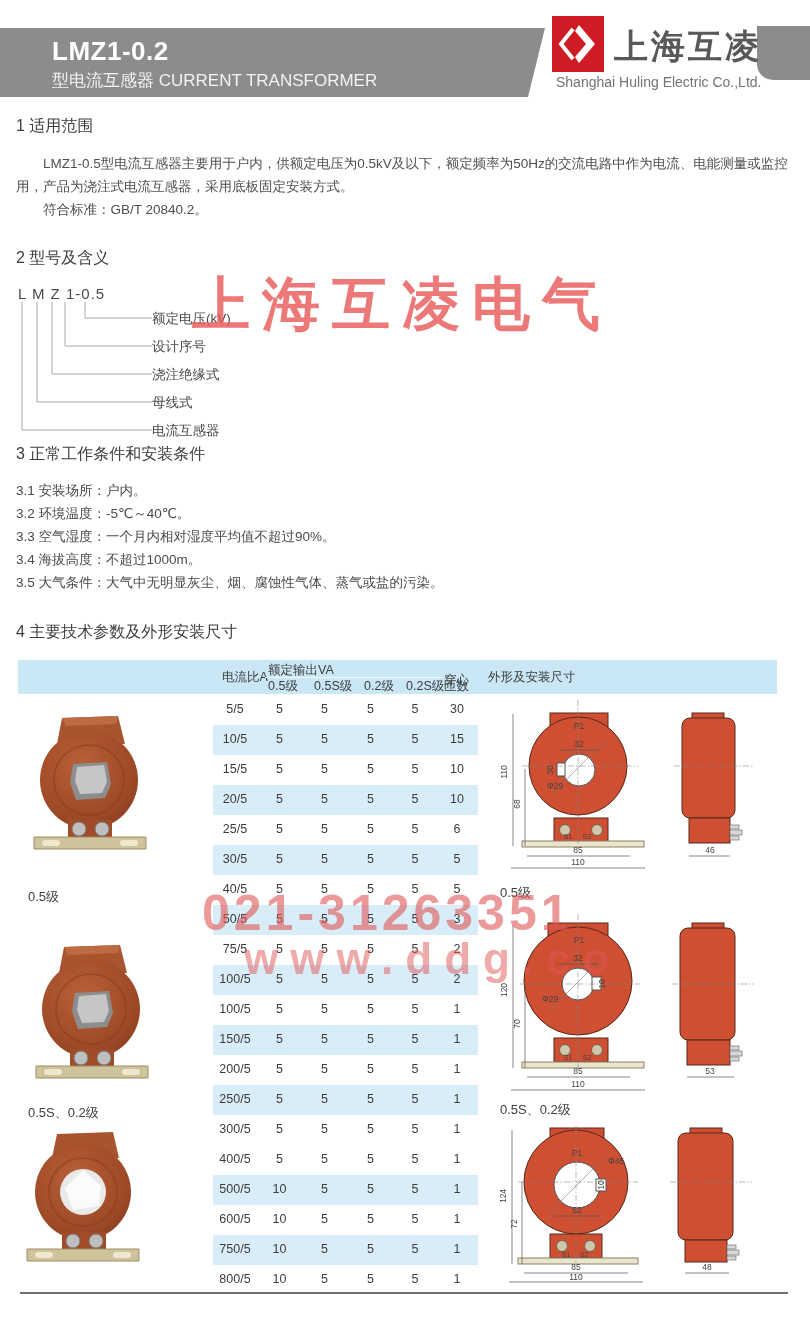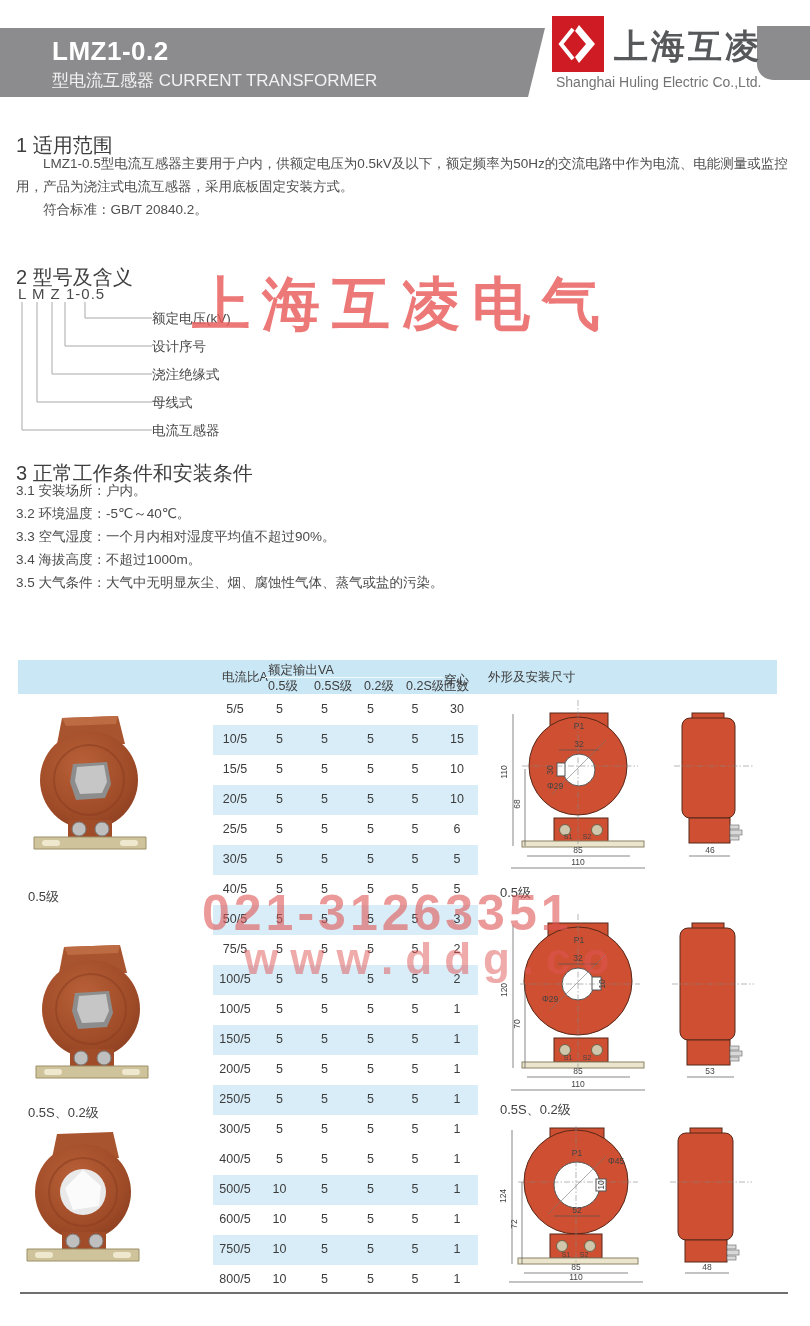--- a/index.html
+++ b/index.html
@@ -10,21 +10,21 @@
   .hdr-bar{left:0;top:28px;width:545px;height:69px;background:#8c8c8e;
            clip-path:polygon(0 0,545px 0,528px 100%,0 100%);}
   .hdr-corner{left:757px;top:26px;width:53px;height:54px;background:#8c8c8e;
               border-bottom-left-radius:16px;}
   .hdr-title{left:52px;top:36px;font-size:26px;font-weight:bold;color:#fff;letter-spacing:.5px;}
   .hdr-sub{left:52px;top:69px;font-size:17px;color:#f2f2f2;}
   .logo-box{left:552px;top:16px;width:52px;height:56px;}
   .logo-cn{left:614px;top:24px;font-size:34px;font-weight:bold;color:#57585a;letter-spacing:3px;}
   .logo-en{left:556px;top:74px;font-size:14px;color:#737373;}
   
-  .h1{font-size:20px;color:#3e3e3e;margin-top:16px;}
+  .h1{font-size:16px;color:#3e3e3e;}
   .body-txt{font-size:13.5px;line-height:23px;color:#4f4f4f;}
   .sec1-p1{left:16px;top:152px;width:776px;text-indent:2em;}
   .sec1-p2{left:16px;top:198px;width:776px;text-indent:2em;}
   .sec2-model{left:18px;top:285px;font-size:15px;color:#4a4a4a;letter-spacing:1px;}
   .m-label{left:152px;width:240px;font-size:13.5px;color:#4a4a4a;}
   .sec3-item{left:16px;width:780px;font-size:13.5px;color:#4a4a4a;}
   
   .wm{pointer-events:none;z-index:6;font-weight:bold;white-space:nowrap;}
   .wm-cn{left:192px;top:266px;font-size:58px;letter-spacing:12px;color:rgba(233,90,90,.82);}
   .wm-phone{left:202px;top:884px;font-size:50px;letter-spacing:4px;color:rgba(224,85,85,.6);}
@@ -84,20 +84,21 @@
   <div class="abs m-label" style="top:422px;">电流互感器</div>
   <div class="abs wm wm-cn">上海互凌电气</div>
 
   <div class="abs h1" style="left:16px;top:444px;">3 正常工作条件和安装条件</div>
   <div class="abs sec3-item" style="top:482px;">3.1 安装场所：户内。</div>
   <div class="abs sec3-item" style="top:505px;">3.2 环境温度：-5℃～40℃。</div>
   <div class="abs sec3-item" style="top:528px;">3.3 空气湿度：一个月内相对湿度平均值不超过90%。</div>
   <div class="abs sec3-item" style="top:551px;">3.4 海拔高度：不超过1000m。</div>
   <div class="abs sec3-item" style="top:574px;">3.5 大气条件：大气中无明显灰尘、烟、腐蚀性气体、蒸气或盐的污染。</div>
 
+  <div class="abs h1" style="left:16px;top:622px;">4 主要技术参数及外形安装尺寸</div>
 
   <div class="abs thead">
     <div class="th" style="left:204px;top:0;line-height:34px;">电流比A</div>
     <div class="th" style="left:250px;top:2px;">额定输出VA</div>
     <div class="group-rule"></div>
     <div class="th" style="left:250px;top:18px;">0.5级</div>
     <div class="th" style="left:296px;top:18px;">0.5S级</div>
     <div class="th" style="left:346px;top:18px;">0.2级</div>
     <div class="th" style="left:388px;top:18px;">0.2S级</div>
     <div class="th" style="left:426px;top:12px;">穿心</div>

